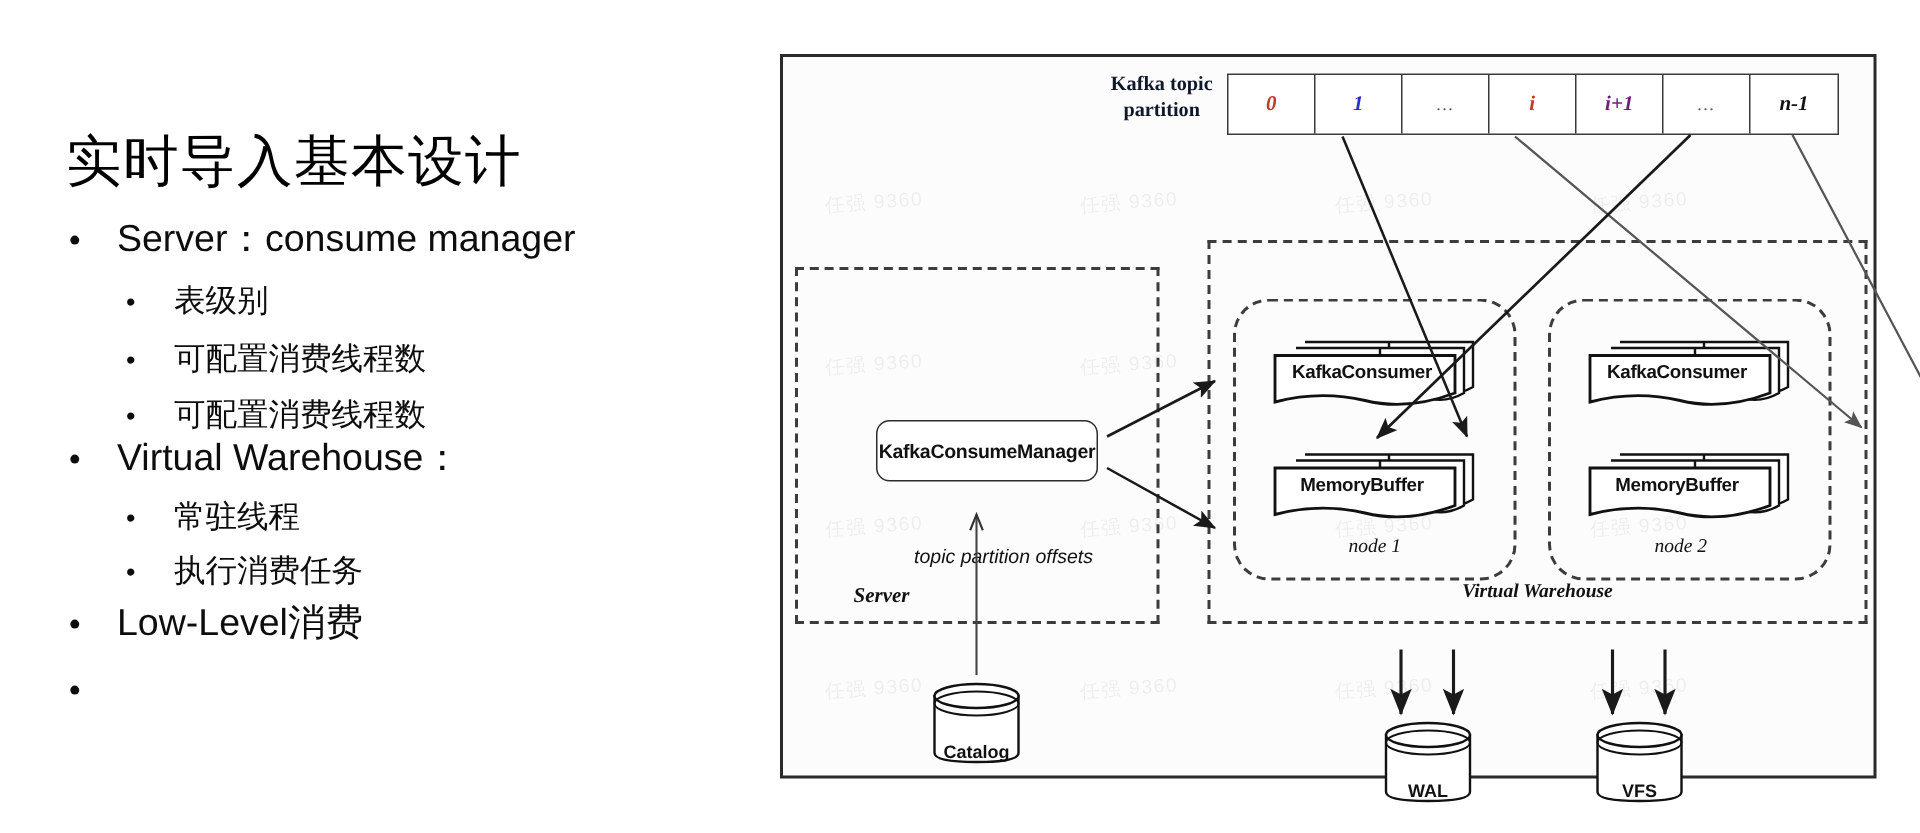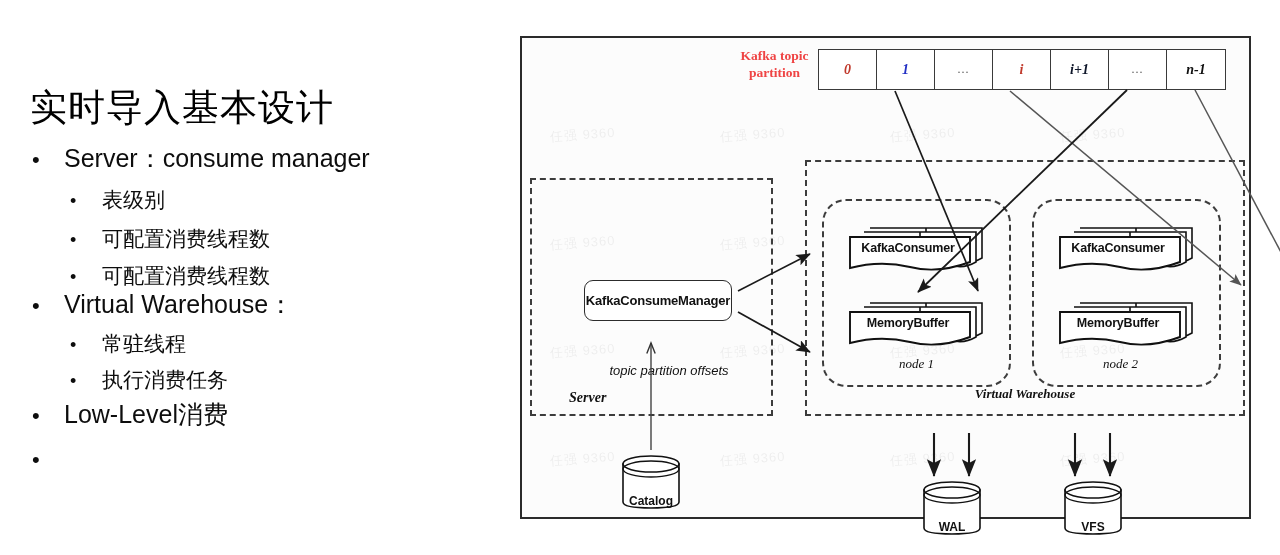--- a/index.html
+++ b/index.html
@@ -6,21 +6,21 @@
   body{
     width:1280px;height:555px;
     background:#ffffff;
     font-family:"Liberation Sans", sans-serif;
     overflow:hidden;
     position:relative;
   }
   #slide{position:absolute;inset:0;}
 
   
-  .left-col{position:absolute;left:2px;top:0;width:500px;height:555px;}
+  .left-col{position:absolute;left:16px;top:0;width:500px;height:555px;}
   .slide-title{
     position:absolute;left:28px;top:88px;
     font-size:37px;line-height:1.1;
     color:#000;font-weight:400;
     letter-spacing:1px;
     font-family:"Liberation Sans", sans-serif;
     white-space:nowrap;
   }
   .bullet-l1{
     position:absolute;left:30px;
@@ -54,21 +54,21 @@
     transform:rotate(-4deg);
     white-space:nowrap;
   }
 
   
   .kt-label{
     position:absolute;left:205px;top:10px;width:95px;
     text-align:center;
     font-family:"Liberation Serif", serif;
     font-weight:bold;font-size:13.5px;line-height:1.25;
-    color:#ef4444;
+    color:#0f172a;
   }
   .part-table{
     position:absolute;left:296px;top:11px;
     display:flex;
     border:1.5px solid #3a3a3a;
     background:#fff;
     box-sizing:border-box;
   }
   .part-cell{
     width:58px;height:39px;
@@ -232,21 +232,21 @@
     <div class="kt-label">
       <div>Kafka topic</div>
       <div>partition</div>
     </div>
 
     <div class="part-table" id="part-host">
         <div class="part-cell" style="color: rgb(192, 57, 43);">0</div>
         <div class="part-cell" style="color: rgb(36, 49, 196);">1</div>
         <div class="part-cell ell" style="color: rgb(85, 85, 85);">...</div>
         <div class="part-cell" style="color: rgb(192, 57, 43);">i</div>
-        <div class="part-cell" style="color: #0f172a;">i+1</div>
+        <div class="part-cell" style="color: #701a75;">i+1</div>
         <div class="part-cell ell" style="color: rgb(85, 85, 85);">...</div>
         <div class="part-cell" style="color: rgb(17, 17, 17);">n-1</div>
       </div>
 
     <div class="server-box"></div>
     <div class="kcm">KafkaConsumeManager</div>
     <div class="tpo">topic partition offsets</div>
     <div class="srv-lbl">Server</div>
 
     <div class="vw-box"></div>

